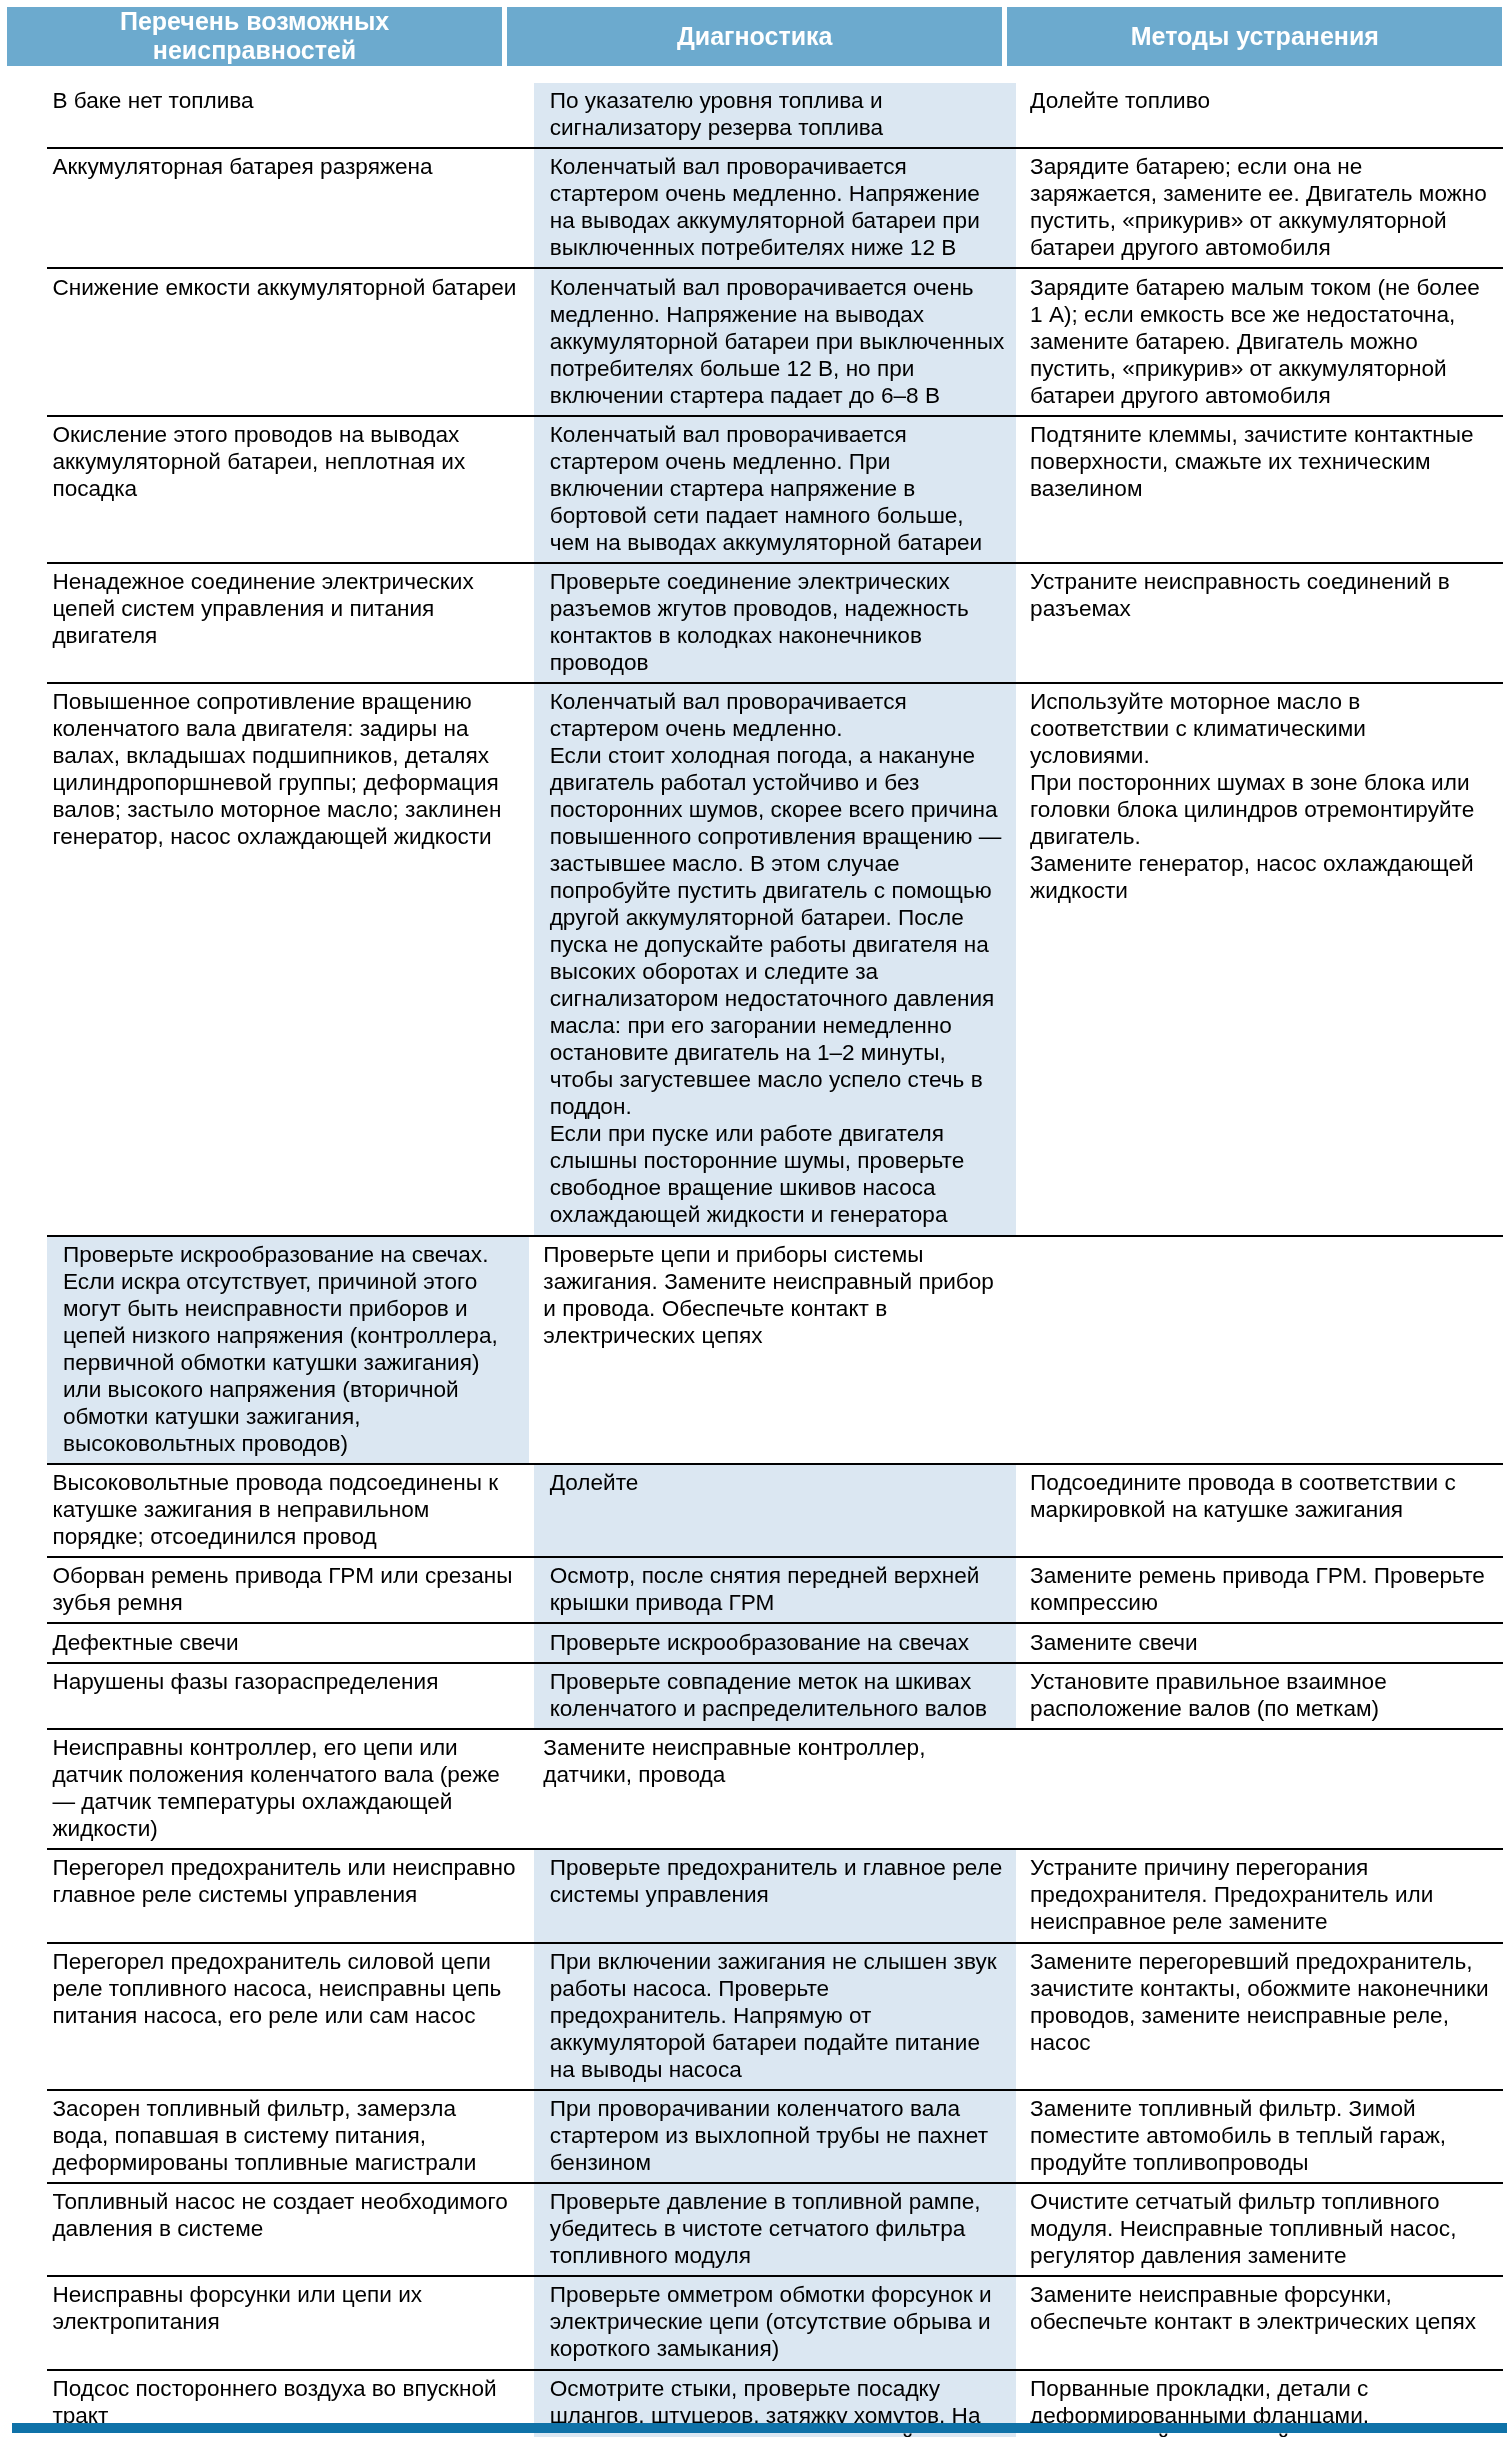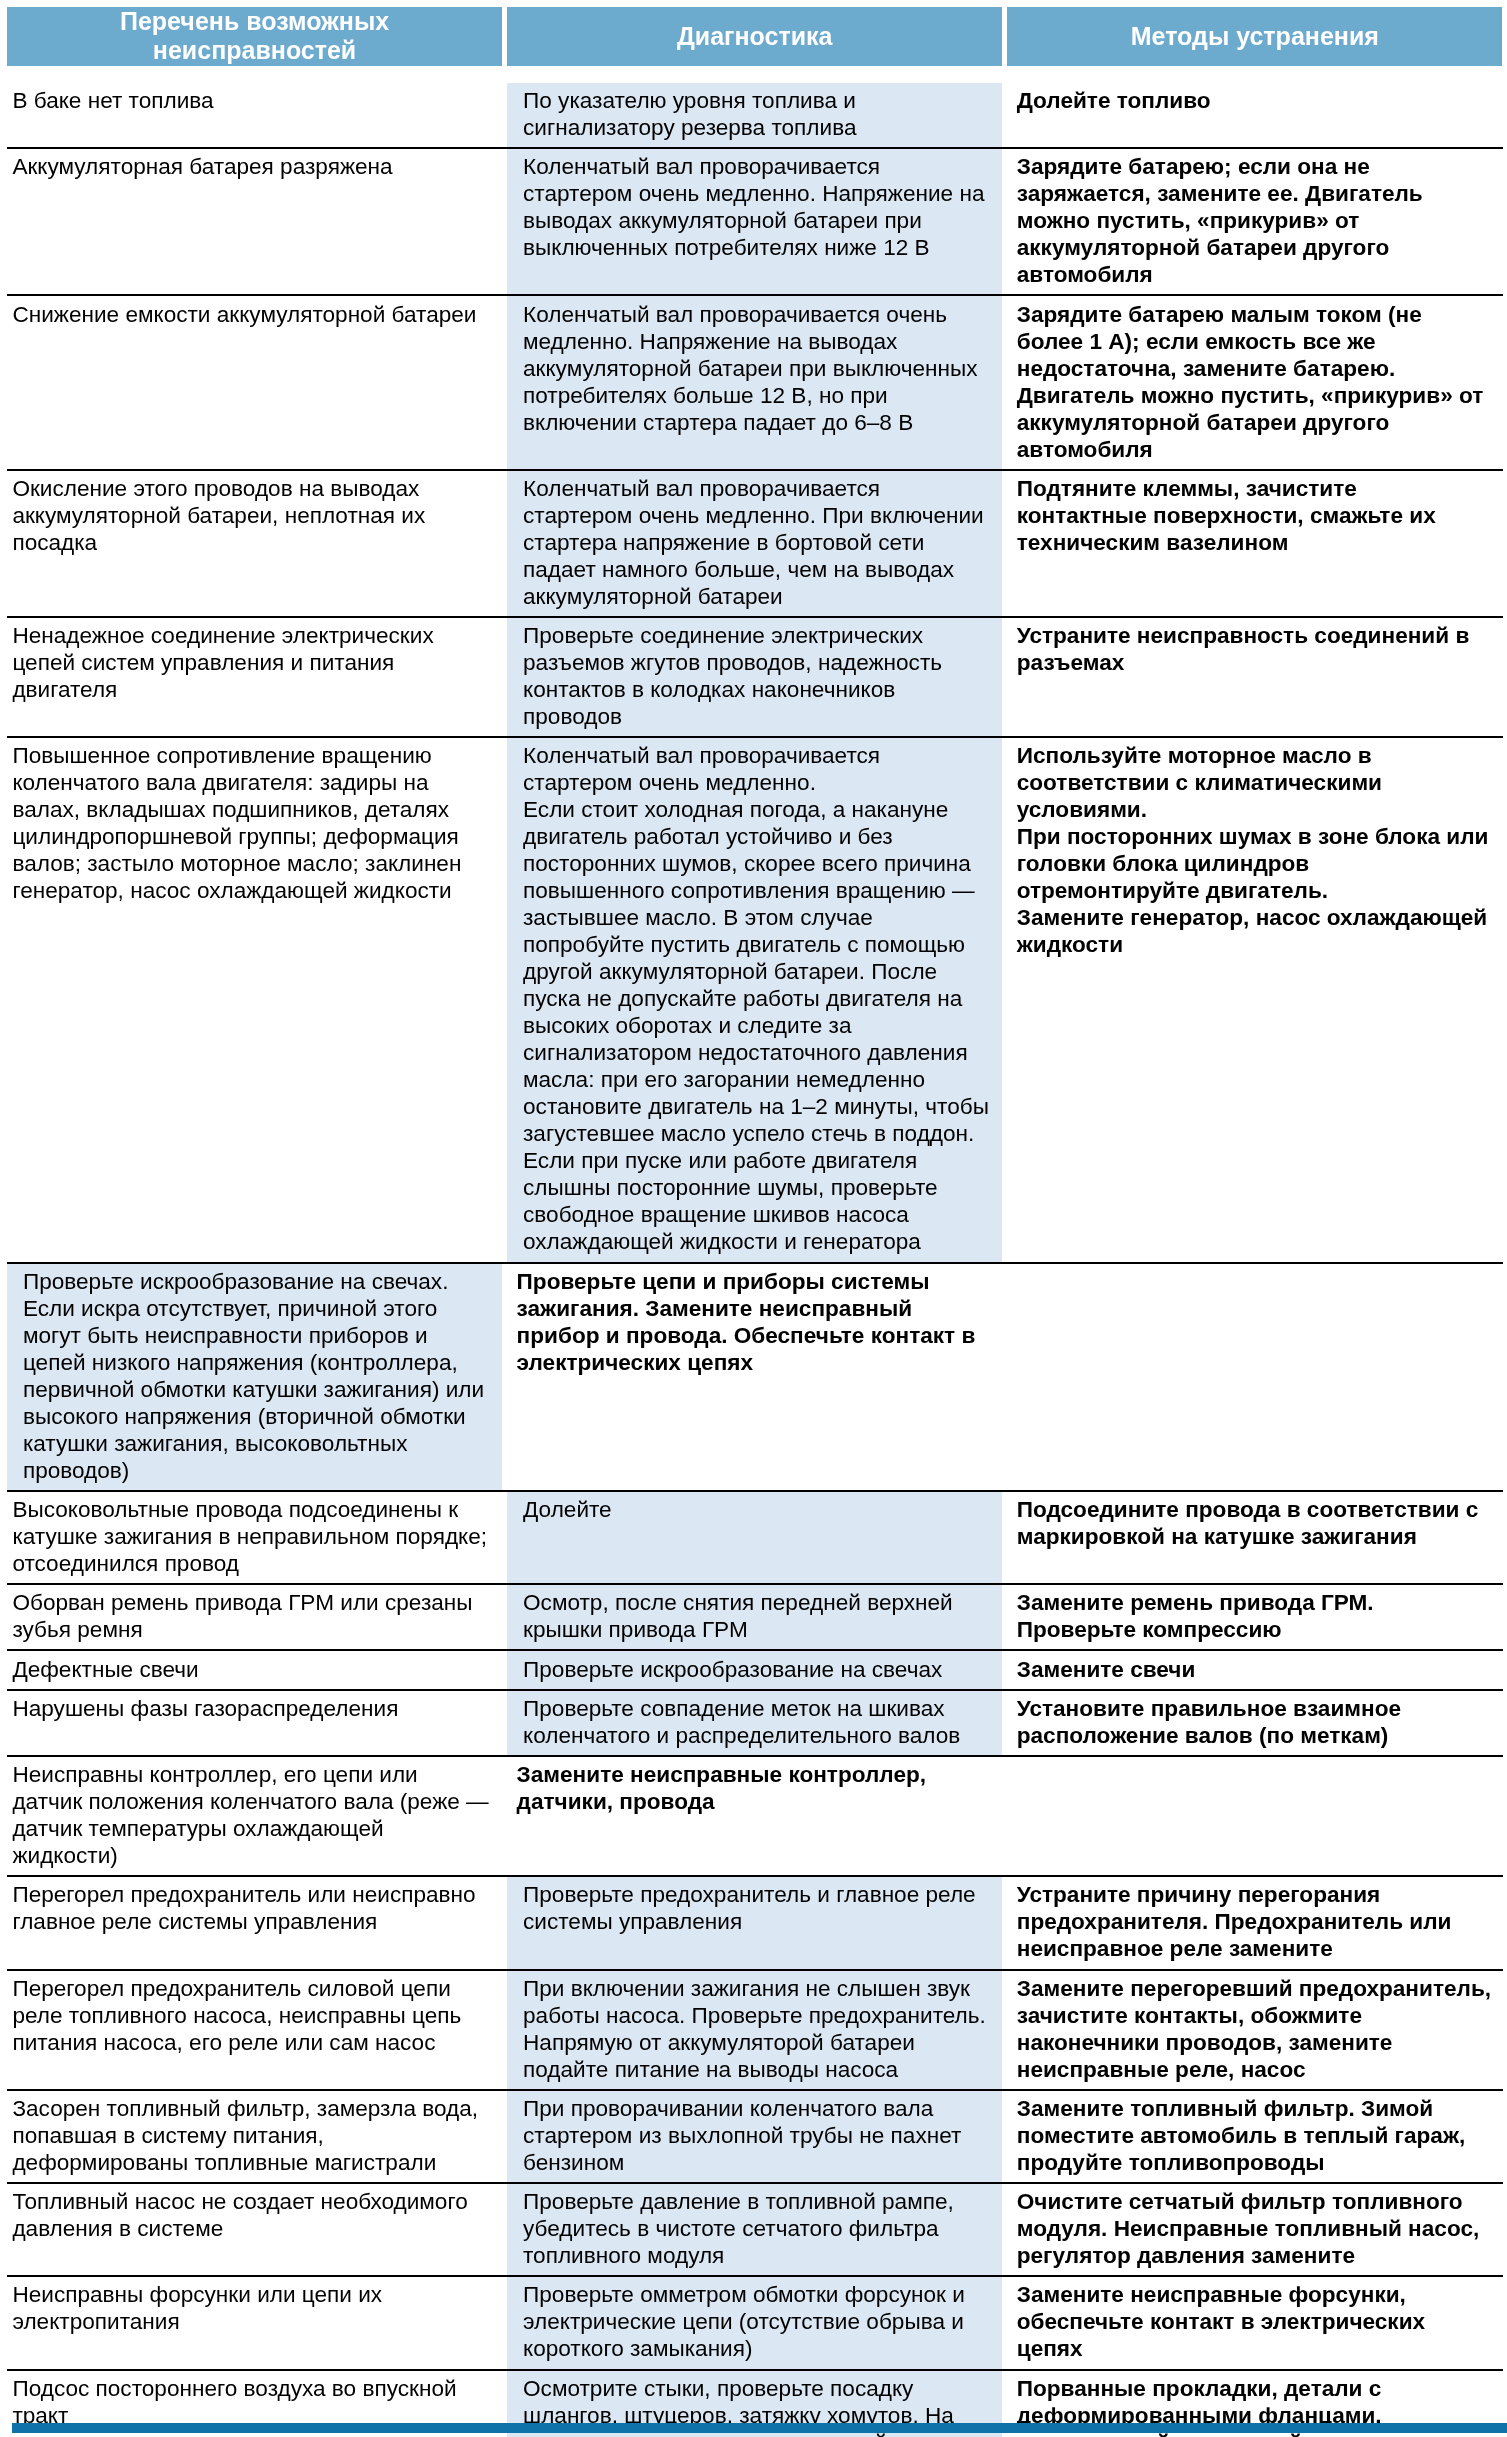--- a/index.html
+++ b/index.html
@@ -34,37 +34,37 @@
     display: flex;
     align-items: center;
     justify-content: center;
     text-align: center;
     white-space: pre-line;
   }
   .body-rows .row {
     display: grid;
     grid-template-columns: 1fr 1fr 1fr;
     column-gap: 4.8px;
+    margin-left: 40px;
   }
   .body-rows .row + .row {
     border-top: 2.7px solid var(--row-border, #000000);
   }
   .cell {
     font-size: 22.6px;
     line-height: 27px;
     padding: 4.1px 11px 6.2px 5.5px;
     white-space: pre-line;
   }
   .cell.diag {
     background: var(--diagnostics-col-bg, #DBE7F2);
     padding-left: 16px;
   }
   .cell.remedy {
     padding-left: 9.6px;
-    font-weight: bold;
   }
   .footer-bar {
     position: absolute;
     left: 12.3px;
     right: 0;
     top: 2423px;
     height: 10.3px;
     background: var(--footer-bar, #0F72A8);
   }
 </style>

